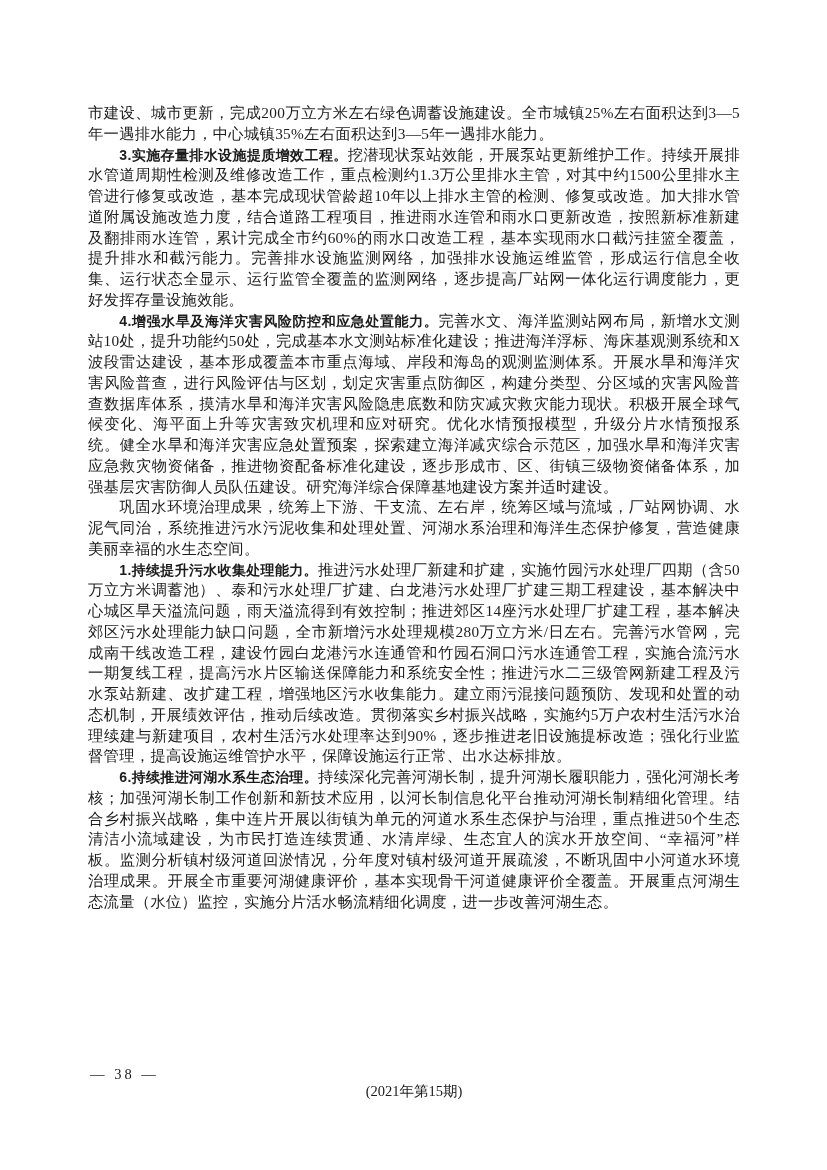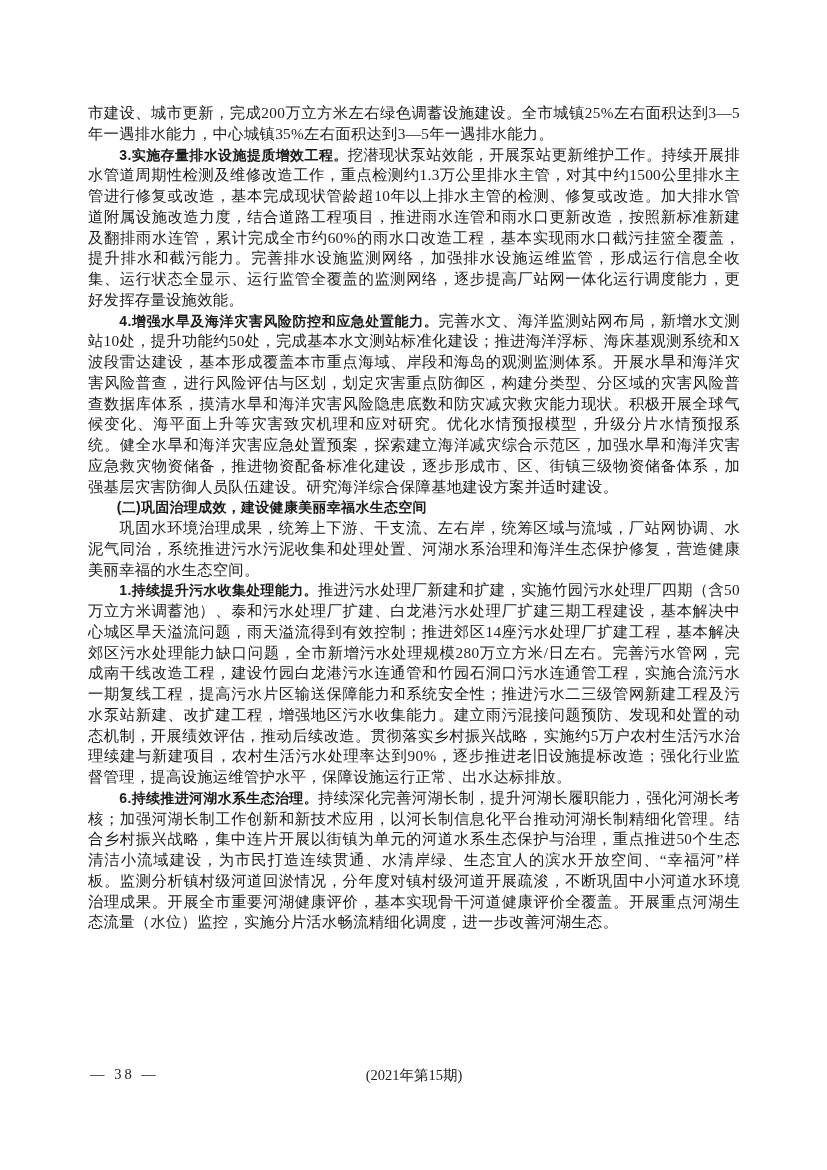--- a/index.html
+++ b/index.html
@@ -46,31 +46,31 @@
   }
   .footer .page-number {
     position: absolute;
     left: 2px;
     letter-spacing: 3px;
   }
   .footer .issue {
     position: absolute;
     left: 50%;
     transform: translateX(-50%);
+    margin-top: 16px;
   }
 </style>
 </head>
 <body>
 
 <div class="page">
   <div class="content">
       <p class="para">市建设、城市更新，完成200万立方米左右绿色调蓄设施建设。全市城镇25%左右面积达到3—5年一遇排水能力，中心城镇35%左右面积达到3—5年一遇排水能力。</p>
       <p class="para indent"><span class="lead">3.实施存量排水设施提质增效工程。</span>挖潜现状泵站效能，开展泵站更新维护工作。持续开展排水管道周期性检测及维修改造工作，重点检测约1.3万公里排水主管，对其中约1500公里排水主管进行修复或改造，基本完成现状管龄超10年以上排水主管的检测、修复或改造。加大排水管道附属设施改造力度，结合道路工程项目，推进雨水连管和雨水口更新改造，按照新标准新建及翻排雨水连管，累计完成全市约60%的雨水口改造工程，基本实现雨水口截污挂篮全覆盖，提升排水和截污能力。完善排水设施监测网络，加强排水设施运维监管，形成运行信息全收集、运行状态全显示、运行监管全覆盖的监测网络，逐步提高厂站网一体化运行调度能力，更好发挥存量设施效能。</p>
       <p class="para indent"><span class="lead">4.增强水旱及海洋灾害风险防控和应急处置能力。</span>完善水文、海洋监测站网布局，新增水文测站10处，提升功能约50处，完成基本水文测站标准化建设；推进海洋浮标、海床基观测系统和X波段雷达建设，基本形成覆盖本市重点海域、岸段和海岛的观测监测体系。开展水旱和海洋灾害风险普查，进行风险评估与区划，划定灾害重点防御区，构建分类型、分区域的灾害风险普查数据库体系，摸清水旱和海洋灾害风险隐患底数和防灾减灾救灾能力现状。积极开展全球气候变化、海平面上升等灾害致灾机理和应对研究。优化水情预报模型，升级分片水情预报系统。健全水旱和海洋灾害应急处置预案，探索建立海洋减灾综合示范区，加强水旱和海洋灾害应急救灾物资储备，推进物资配备标准化建设，逐步形成市、区、街镇三级物资储备体系，加强基层灾害防御人员队伍建设。研究海洋综合保障基地建设方案并适时建设。</p>
-      <p class="para indent heading">(二)巩固治理成效，建设健康美丽幸福水生态空间</p>
       <p class="para indent">巩固水环境治理成果，统筹上下游、干支流、左右岸，统筹区域与流域，厂站网协调、水泥气同治，系统推进污水污泥收集和处理处置、河湖水系治理和海洋生态保护修复，营造健康美丽幸福的水生态空间。</p>
       <p class="para indent"><span class="lead">1.持续提升污水收集处理能力。</span>推进污水处理厂新建和扩建，实施竹园污水处理厂四期（含50万立方米调蓄池）、泰和污水处理厂扩建、白龙港污水处理厂扩建三期工程建设，基本解决中心城区旱天溢流问题，雨天溢流得到有效控制；推进郊区14座污水处理厂扩建工程，基本解决郊区污水处理能力缺口问题，全市新增污水处理规模280万立方米/日左右。完善污水管网，完成南干线改造工程，建设竹园白龙港污水连通管和竹园石洞口污水连通管工程，实施合流污水一期复线工程，提高污水片区输送保障能力和系统安全性；推进污水二三级管网新建工程及污水泵站新建、改扩建工程，增强地区污水收集能力。建立雨污混接问题预防、发现和处置的动态机制，开展绩效评估，推动后续改造。贯彻落实乡村振兴战略，实施约5万户农村生活污水治理续建与新建项目，农村生活污水处理率达到90%，逐步推进老旧设施提标改造；强化行业监督管理，提高设施运维管护水平，保障设施运行正常、出水达标排放。</p>
       <p class="para indent"><span class="lead">6.持续推进河湖水系生态治理。</span>持续深化完善河湖长制，提升河湖长履职能力，强化河湖长考核；加强河湖长制工作创新和新技术应用，以河长制信息化平台推动河湖长制精细化管理。结合乡村振兴战略，集中连片开展以街镇为单元的河道水系生态保护与治理，重点推进50个生态清洁小流域建设，为市民打造连续贯通、水清岸绿、生态宜人的滨水开放空间、“幸福河”样板。监测分析镇村级河道回淤情况，分年度对镇村级河道开展疏浚，不断巩固中小河道水环境治理成果。开展全市重要河湖健康评价，基本实现骨干河道健康评价全覆盖。开展重点河湖生态流量（水位）监控，实施分片活水畅流精细化调度，进一步改善河湖生态。</p>
     </div>
   <div class="footer">
     <span class="page-number">— 38 —</span>
     <span class="issue">(2021年第15期)</span>
   </div>
 </div>
 

